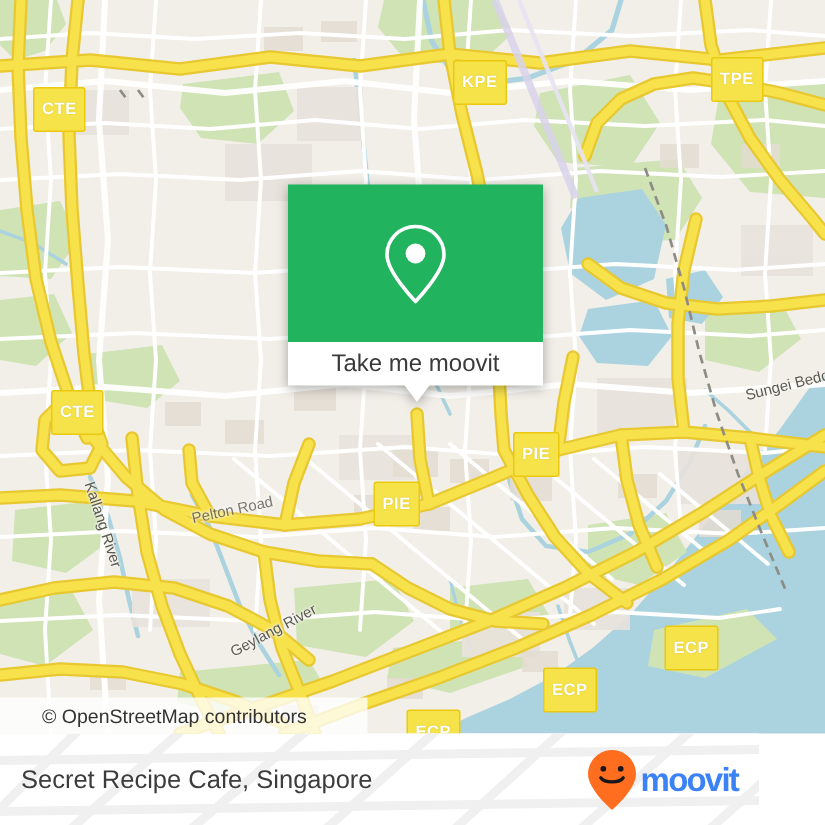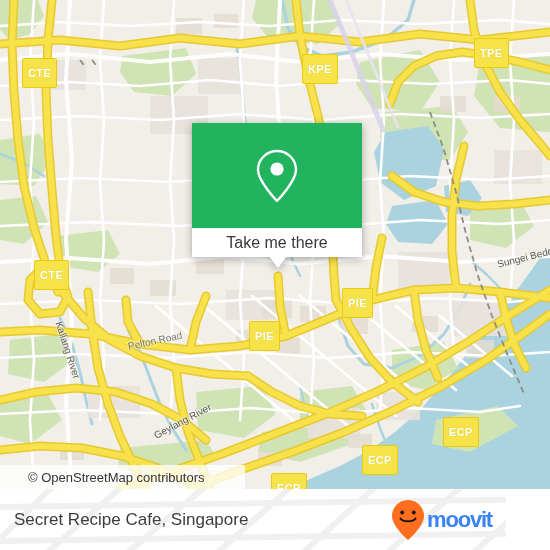--- a/index.html
+++ b/index.html
@@ -320,21 +320,21 @@
         <g stroke="#e7e2f2" fill="none" stroke-width="3" opacity="0.9">
           <path d="M346,0 L364,44 L382,88 L398,128"></path>
         </g>
 
       </g>
     </svg>
 
     <div class="shield" style="left:22px;top:58px">
         <span>CTE</span>
       </div>
-    <div class="shield" style="left:302px;top:54px">
+    <div class="shield" style="left:302px;top:40px">
         <span>KPE</span>
       </div>
     <div class="shield" style="left:474px;top:38px">
         <span>TPE</span>
       </div>
     <div class="shield" style="left:34px;top:260px">
         <span>CTE</span>
       </div>
     <div class="shield" style="left:342px;top:288px">
         <span>PIE</span>
@@ -362,21 +362,21 @@
     </div>
 
     <div class="callout">
       <div class="callout-green">
         <svg width="46" height="56" viewBox="0 0 46 56">
           <path d="M23,3 C12.5,3 4,11.4 4,21.8 C4,33.5 23,53 23,53 C23,53 42,33.5 42,21.8 C42,11.4 33.5,3 23,3 Z" fill="none" stroke="#ffffff" stroke-width="2.4" stroke-linejoin="round"></path>
           <circle cx="23" cy="21" r="6.6" fill="#ffffff"></circle>
         </svg>
       </div>
       <div class="callout-foot">
-        <span>Take me there</span>
+        <span>Take me moovit</span>
       </div>
       <div class="callout-tail"></div>
     </div>
 
   </div>
 
   <div class="bottom">
     <svg class="bottom-lines" width="550" height="61" viewBox="0 0 550 61">
       <g stroke="#f0f0f0" fill="none" stroke-width="6">
         <path d="M-20,70 L60,-10"></path>

